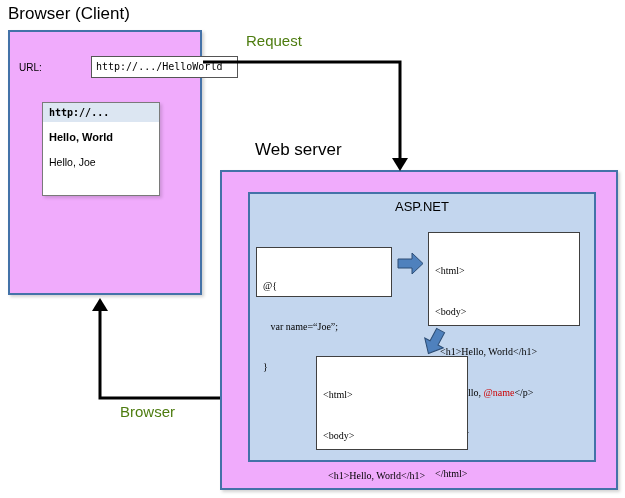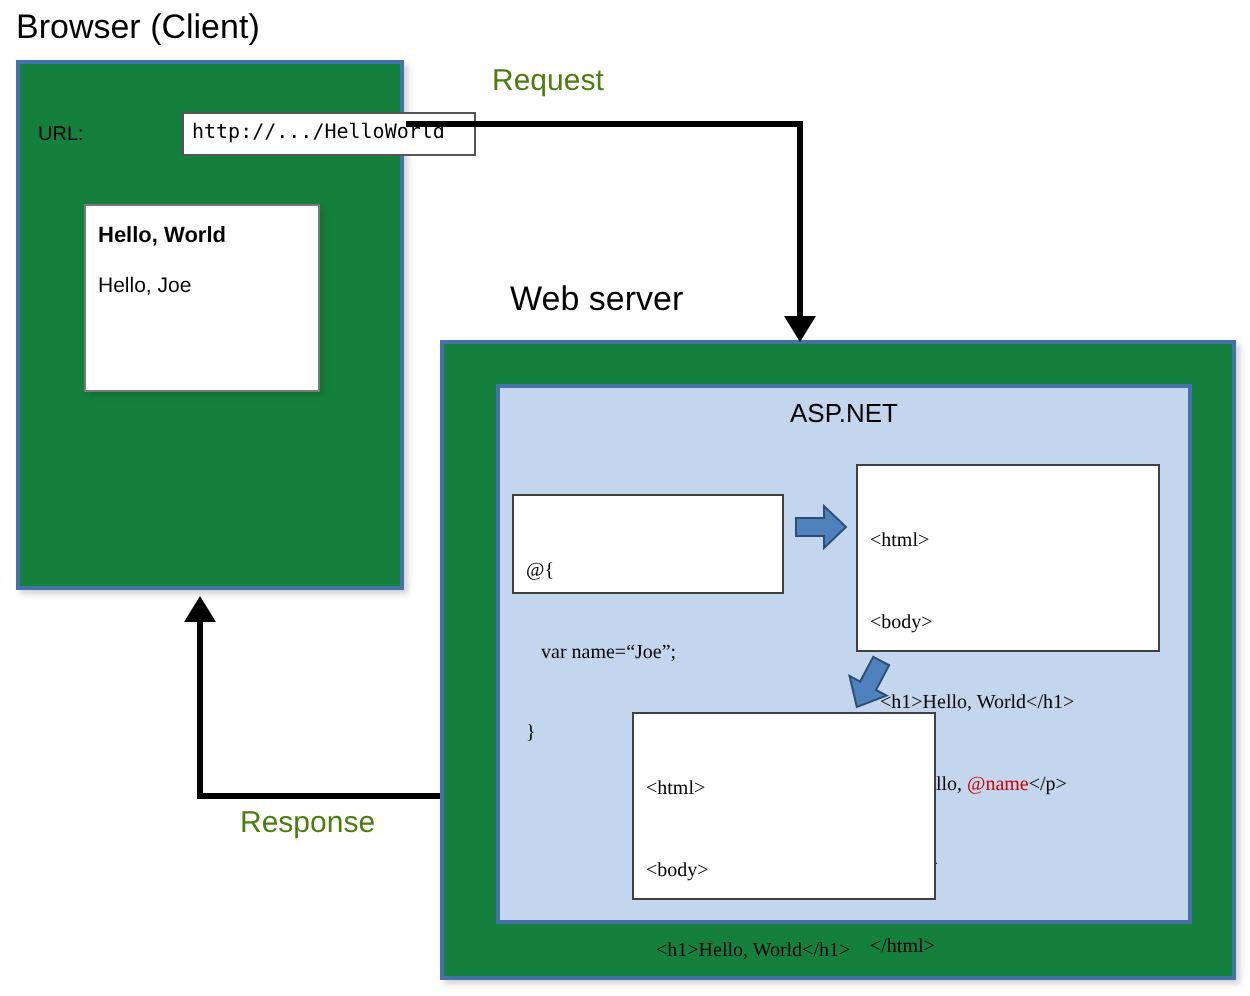--- a/index.html
+++ b/index.html
@@ -10,21 +10,21 @@
     background: #ffffff;
     font-family: "Liberation Sans", sans-serif;
     color: #000;
     overflow: hidden;
   }
   .abs { position: absolute; }
   .big-label { font-size: 17px; color: #000; }
   .mid-label { font-size: 15px; color: #4d7c0f; }
 
   .outer-box {
-    background: #15803d;
+    background: #f0abfc;
     border: 2px solid #4472a8;
     box-shadow: 2px 2px 3px rgba(0,0,0,0.18);
     box-sizing: border-box;
   }
   .inner-box {
     background: #c3d6ee;
     border: 2px solid #4472a8;
     box-sizing: border-box;
   }
   .code {
@@ -90,28 +90,29 @@
 
   <div class="abs big-label" style="left:8px; top:4px;">Browser (Client)</div>
 
   <div class="abs outer-box" style="left:8px; top:30px; width:194px; height:265px;">
 
     <span class="abs url-label" style="left:9px; top:30px;">URL:</span>
 
     <div class="abs url-value" style="left:34px; top:24px; width:147px; height:22px;margin-left:47px;">http://.../HelloWorld</div>
 
     <div class="abs preview-box" style="left:32px; top:70px; width:118px; height:94px;">
+      <div class="preview-address">http://...</div>
       <div class="preview-heading">Hello, World</div>
       <div class="preview-body">Hello, Joe</div>
     </div>
   </div>
 
   <div class="abs mid-label" style="left:246px; top:32px;">Request</div>
 
-  <div class="abs mid-label" style="left:120px; top:403px;">Response</div>
+  <div class="abs mid-label" style="left:120px; top:403px;">Browser</div>
 
   <div class="abs big-label" style="left:255px; top:140px;">Web server</div>
 
   <div class="abs outer-box" style="left:220px; top:170px; width:398px; height:320px;"></div>
 
   <div class="abs inner-box" style="left:248px; top:192px; width:348px; height:270px;">
     <div class="aspnet-title">ASP.NET</div>
   </div>
 
   <div class="abs code" style="left:256px; top:247px; width:136px; height:50px;">

